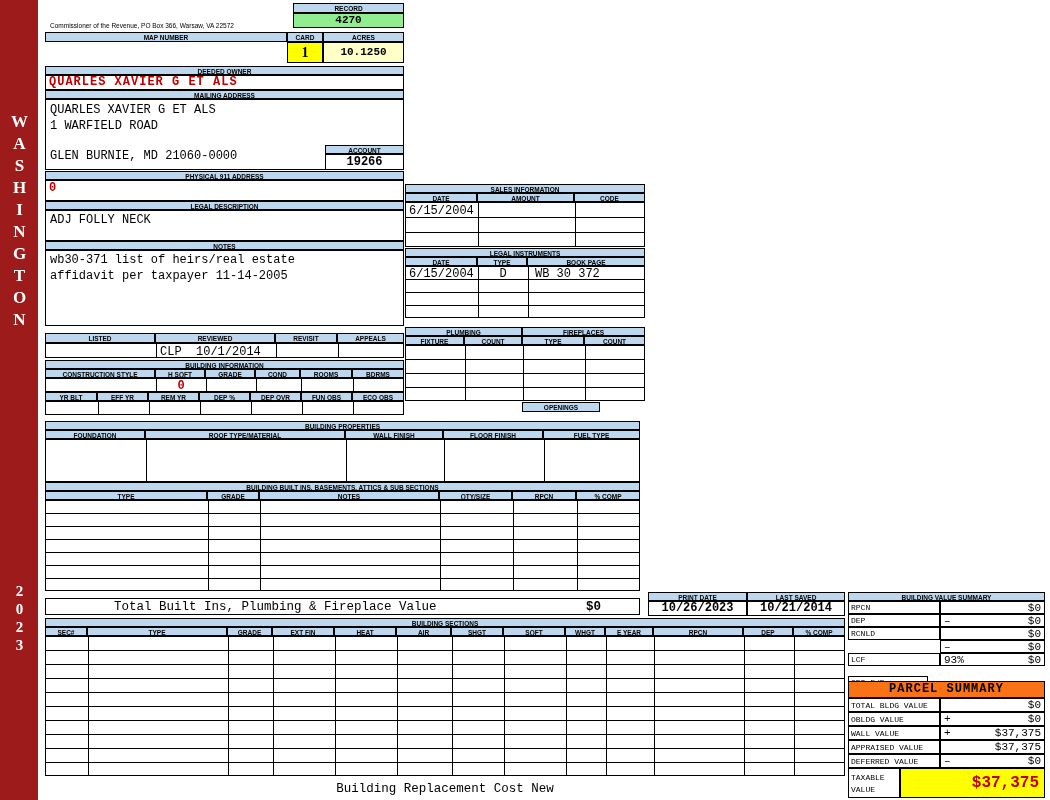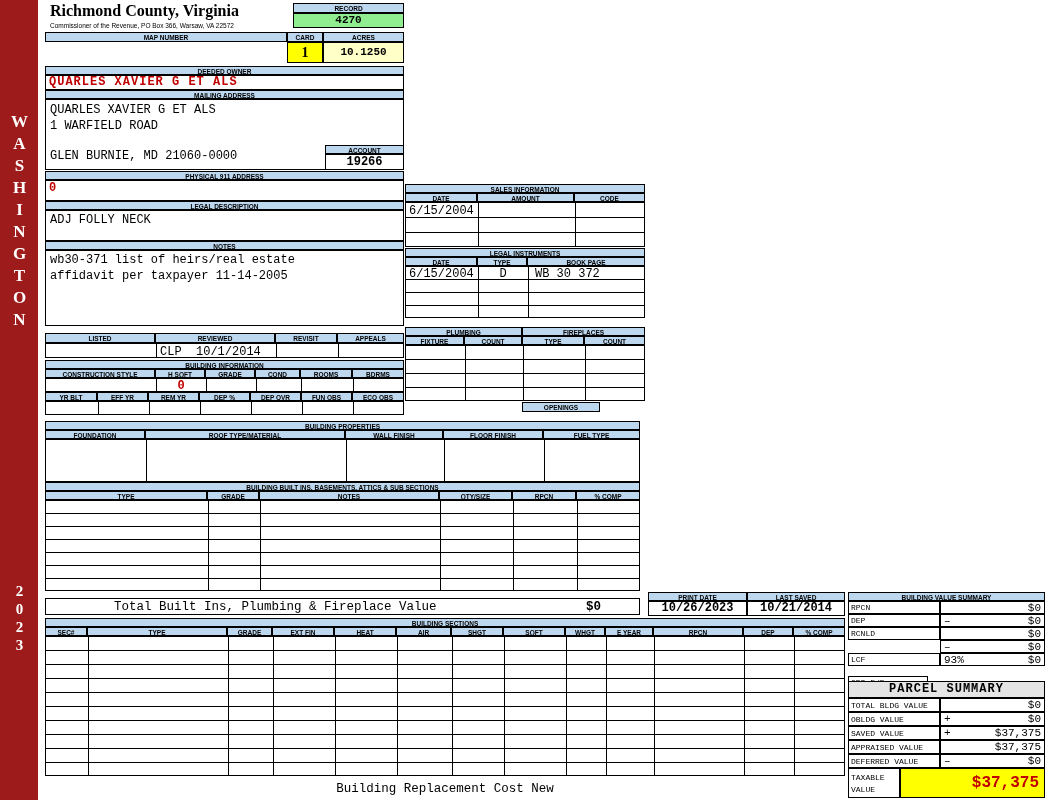--- a/index.html
+++ b/index.html
@@ -16,21 +16,20 @@
 </head>
 <body>
 
 <div id="card">
 
   <div class="abs" style="left:0;top:0;width:38px;height:800px;background:#9E1B1B;">
     <div class="abs" style="left:50%;top:112px;transform:translateX(-50%);writing-mode:vertical-rl;text-orientation:upright;color:#fff;font-family:'Liberation Serif',serif;font-size:17px;font-weight:bold;letter-spacing:3px;">WASHINGTON</div>
     <div class="abs" style="left:50%;top:583px;transform:translateX(-50%);writing-mode:vertical-rl;text-orientation:upright;color:#fff;font-family:'Liberation Serif',serif;font-size:15px;font-weight:bold;letter-spacing:2px;">2023</div>
   </div>
 
-  <div class="abs" style="left:50px;top:2px;width:245px;font-family:'Liberation Serif',serif;font-size:16px;font-weight:bold;color:#000;">Richmond County, Virginia</div>
   <div class="abs" style="left:50px;top:22px;width:250px;font-size:6.5px;color:#000;white-space:nowrap;">Commissioner of the Revenue, PO Box 366, Warsaw, VA 22572</div>
 
   <div class="abs hdr" style="left:293px;top:3px;width:111px;height:10px;">RECORD</div>
   <div class="abs box val" style="left:293px;top:13px;width:111px;height:15px;background:#90EE90;font-weight:bold;font-size:11px;text-align:center;line-height:13px;">4270</div>
 
   <div class="abs hdr" style="left:45px;top:32px;width:242px;height:10px;">MAP NUMBER</div>
   <div class="abs hdr" style="left:287px;top:32px;width:36px;height:10px;">CARD</div>
   <div class="abs hdr" style="left:323px;top:32px;width:81px;height:10px;">ACRES</div>
   <div class="abs box" style="left:287px;top:42px;width:36px;height:21px;background:#FFFF00;font-family:'Liberation Serif',serif;font-size:14px;font-weight:bold;text-align:center;line-height:19px;">1</div>
   <div class="abs box val" style="left:323px;top:42px;width:81px;height:21px;background:#FFFFC8;font-weight:bold;font-size:11px;text-align:center;line-height:19px;">10.1250</div>
@@ -224,32 +223,32 @@
     <div class="vl" style="left:351px;"></div>
     <div class="vl" style="left:406px;"></div>
     <div class="vl" style="left:458px;"></div>
     <div class="vl" style="left:520px;"></div>
     <div class="vl" style="left:560px;"></div>
     <div class="vl" style="left:608px;"></div>
     <div class="vl" style="left:698px;"></div>
     <div class="vl" style="left:748px;"></div>
   </div>
 
-  <div class="abs box" style="left:848px;top:681px;width:197px;height:17px;background:#e5e5e5;font-family:'Liberation Mono',monospace;font-weight:bold;font-size:12px;text-align:center;line-height:15px;letter-spacing:1px;">PARCEL SUMMARY</div>
+  <div class="abs box" style="left:848px;top:681px;width:197px;height:17px;background:#f97316;font-family:'Liberation Mono',monospace;font-weight:bold;font-size:12px;text-align:center;line-height:15px;letter-spacing:1px;">PARCEL SUMMARY</div>
   <div class="abs sumlbl" style="left:848px;top:698px;width:92px;height:14px;line-height:13px;">TOTAL BLDG VALUE</div>
   <div class="abs sumval" style="left:940px;top:698px;width:105px;height:14px;">
     <span></span>
       <span>$0</span>
   </div>
   <div class="abs sumlbl" style="left:848px;top:712px;width:92px;height:14px;line-height:13px;">OBLDG VALUE</div>
   <div class="abs sumval" style="left:940px;top:712px;width:105px;height:14px;">
     <span>+</span>
       <span>$0</span>
   </div>
-  <div class="abs sumlbl" style="left:848px;top:726px;width:92px;height:14px;line-height:13px;">SAVED VALUE</div>
+  <div class="abs sumlbl" style="left:848px;top:726px;width:92px;height:14px;line-height:13px;">WALL VALUE</div>
   <div class="abs sumval" style="left:940px;top:726px;width:105px;height:14px;">
     <span>+</span>
       <span>$37,375</span>
   </div>
   <div class="abs sumlbl" style="left:848px;top:740px;width:92px;height:14px;line-height:13px;">APPRAISED VALUE</div>
   <div class="abs sumval" style="left:940px;top:740px;width:105px;height:14px;">
     <span></span>
       <span>$37,375</span>
   </div>
   <div class="abs sumlbl" style="left:848px;top:754px;width:92px;height:14px;line-height:13px;">DEFERRED VALUE</div>

